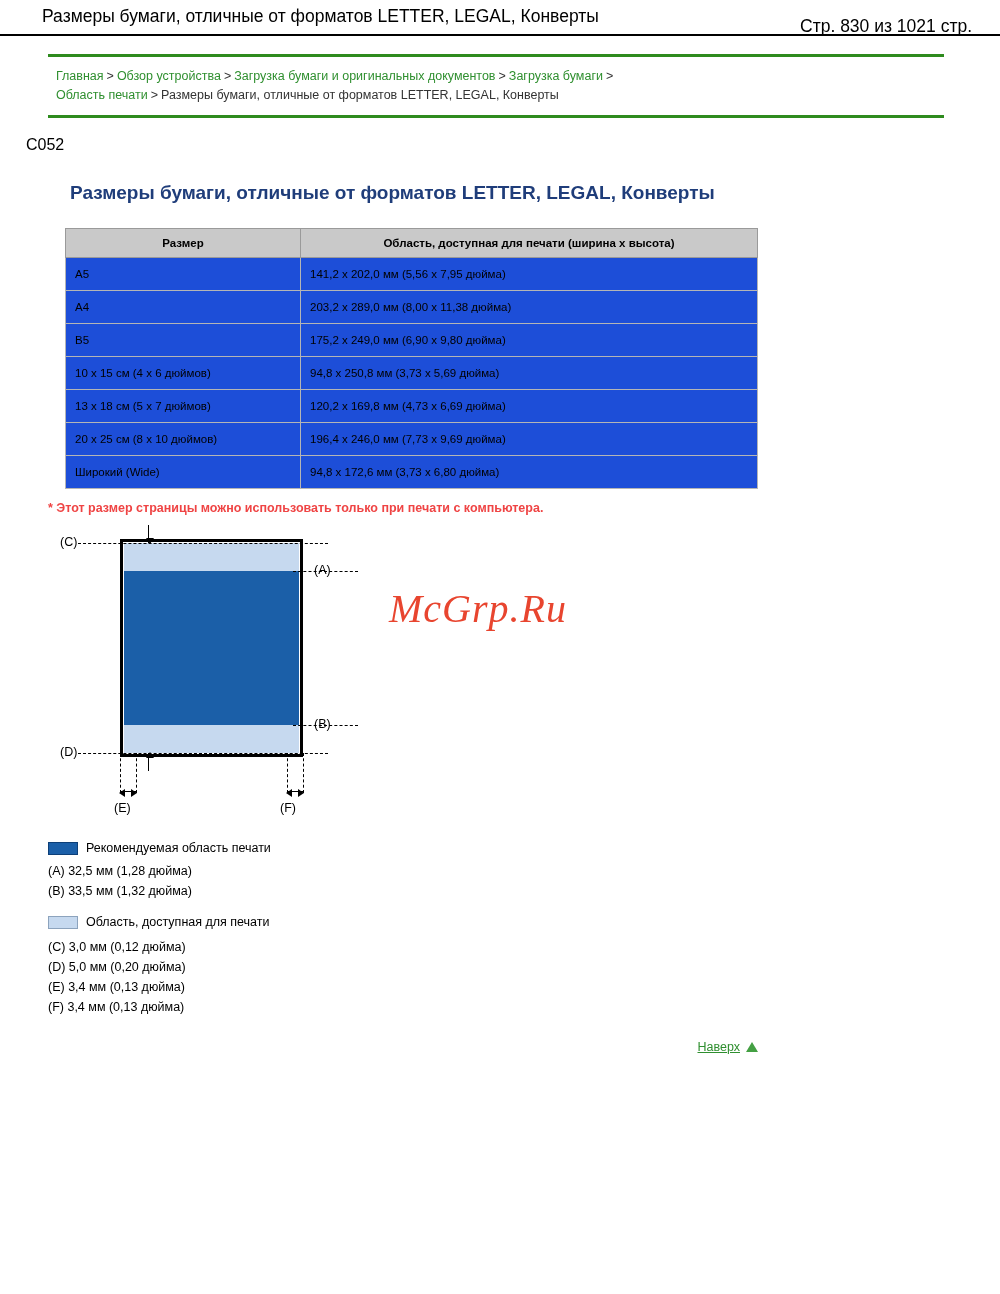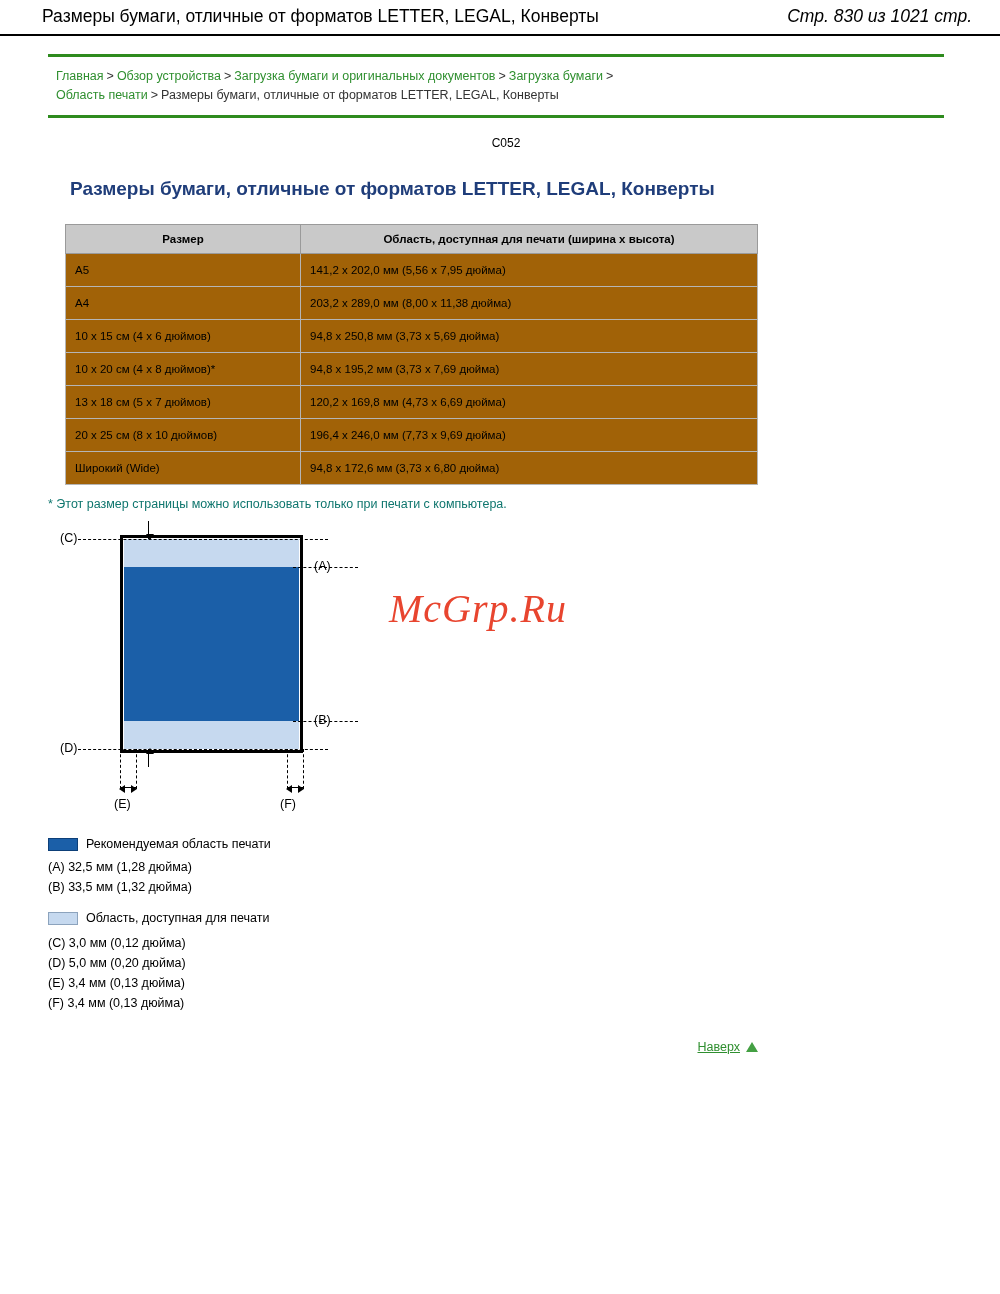--- a/index.html
+++ b/index.html
@@ -29,25 +29,24 @@
     position: absolute;
     left: 42px;
     top: 6px;
     font-size: 17.5px;
     color: #000000;
     white-space: nowrap;
   }
   .page-header .page-count {
     position: absolute;
     right: 28px;
-    top: 6px;
+    top: 16px;
     font-size: 17.5px;
     color: #000000;
     white-space: nowrap;
-    font-style: italic;
   }
 
   
   .content {
     position: absolute;
     top: 38px;
     left: 0;
     width: 992px;
   }
 
@@ -68,24 +67,23 @@
     color: #2f8f2f;
     text-decoration: none;
   }
   .breadcrumb .sep {
     color: #333333;
     padding: 0 3px;
   }
 
   
   .doc-code {
-    margin: 18px 0 0 20px;
-    font-size: 12px;
+    margin: 18px 0 0 26px;
+    font-size: 16px;
     color: #000000;
-    text-align: center;
   }
 
   
   .section-title {
     margin: 26px 0 0 70px;
     width: 660px;
     font-size: 19px;
     font-weight: bold;
     color: #1f3d7a;
     line-height: 26px;
@@ -109,29 +107,30 @@
     height: 26px;
     color: #000;
     text-align: center;
   }
   table.spec td {
     border: 1px solid #b5b5b5;
     font-size: 11.5px;
     height: 30px;
     padding-left: 9px;
     color: #000;
-    background: #a16207;
+    background: #1d4ed8;
   }
   table.spec col.c1 { width: 235px; }
   table.spec col.c2 { width: 457px; }
 
   .table-note {
     margin: 9px 0 0 48px;
     font-size: 12.5px;
-    color: #0f766e;
+    color: #ef4444;
+    font-weight: bold;
   }
 
   
   .figure {
     position: relative;
     margin: 14px 0 0 48px;
     width: 420px;
     height: 290px;
   }
   .fig-outer {
@@ -328,26 +327,26 @@
       <tbody>
         <tr>
           <td>A5</td>
           <td>141,2 x 202,0 мм (5,56 x 7,95 дюйма)</td>
         </tr>
         <tr>
           <td>A4</td>
           <td>203,2 x 289,0 мм (8,00 x 11,38 дюйма)</td>
         </tr>
         <tr>
+          <td>B5</td>
+          <td>175,2 x 249,0 мм (6,90 x 9,80 дюйма)</td>
+        </tr>
+        <tr>
           <td>10 x 15 см (4 x 6 дюймов)</td>
           <td>94,8 x 250,8 мм (3,73 x 5,69 дюйма)</td>
-        </tr>
-        <tr>
-          <td>10 x 20 см (4 x 8 дюймов)*</td>
-          <td>94,8 x 195,2 мм (3,73 x 7,69 дюйма)</td>
         </tr>
         <tr>
           <td>13 x 18 см (5 x 7 дюймов)</td>
           <td>120,2 x 169,8 мм (4,73 x 6,69 дюйма)</td>
         </tr>
         <tr>
           <td>20 x 25 см (8 x 10 дюймов)</td>
           <td>196,4 x 246,0 мм (7,73 x 9,69 дюйма)</td>
         </tr>
         <tr>

